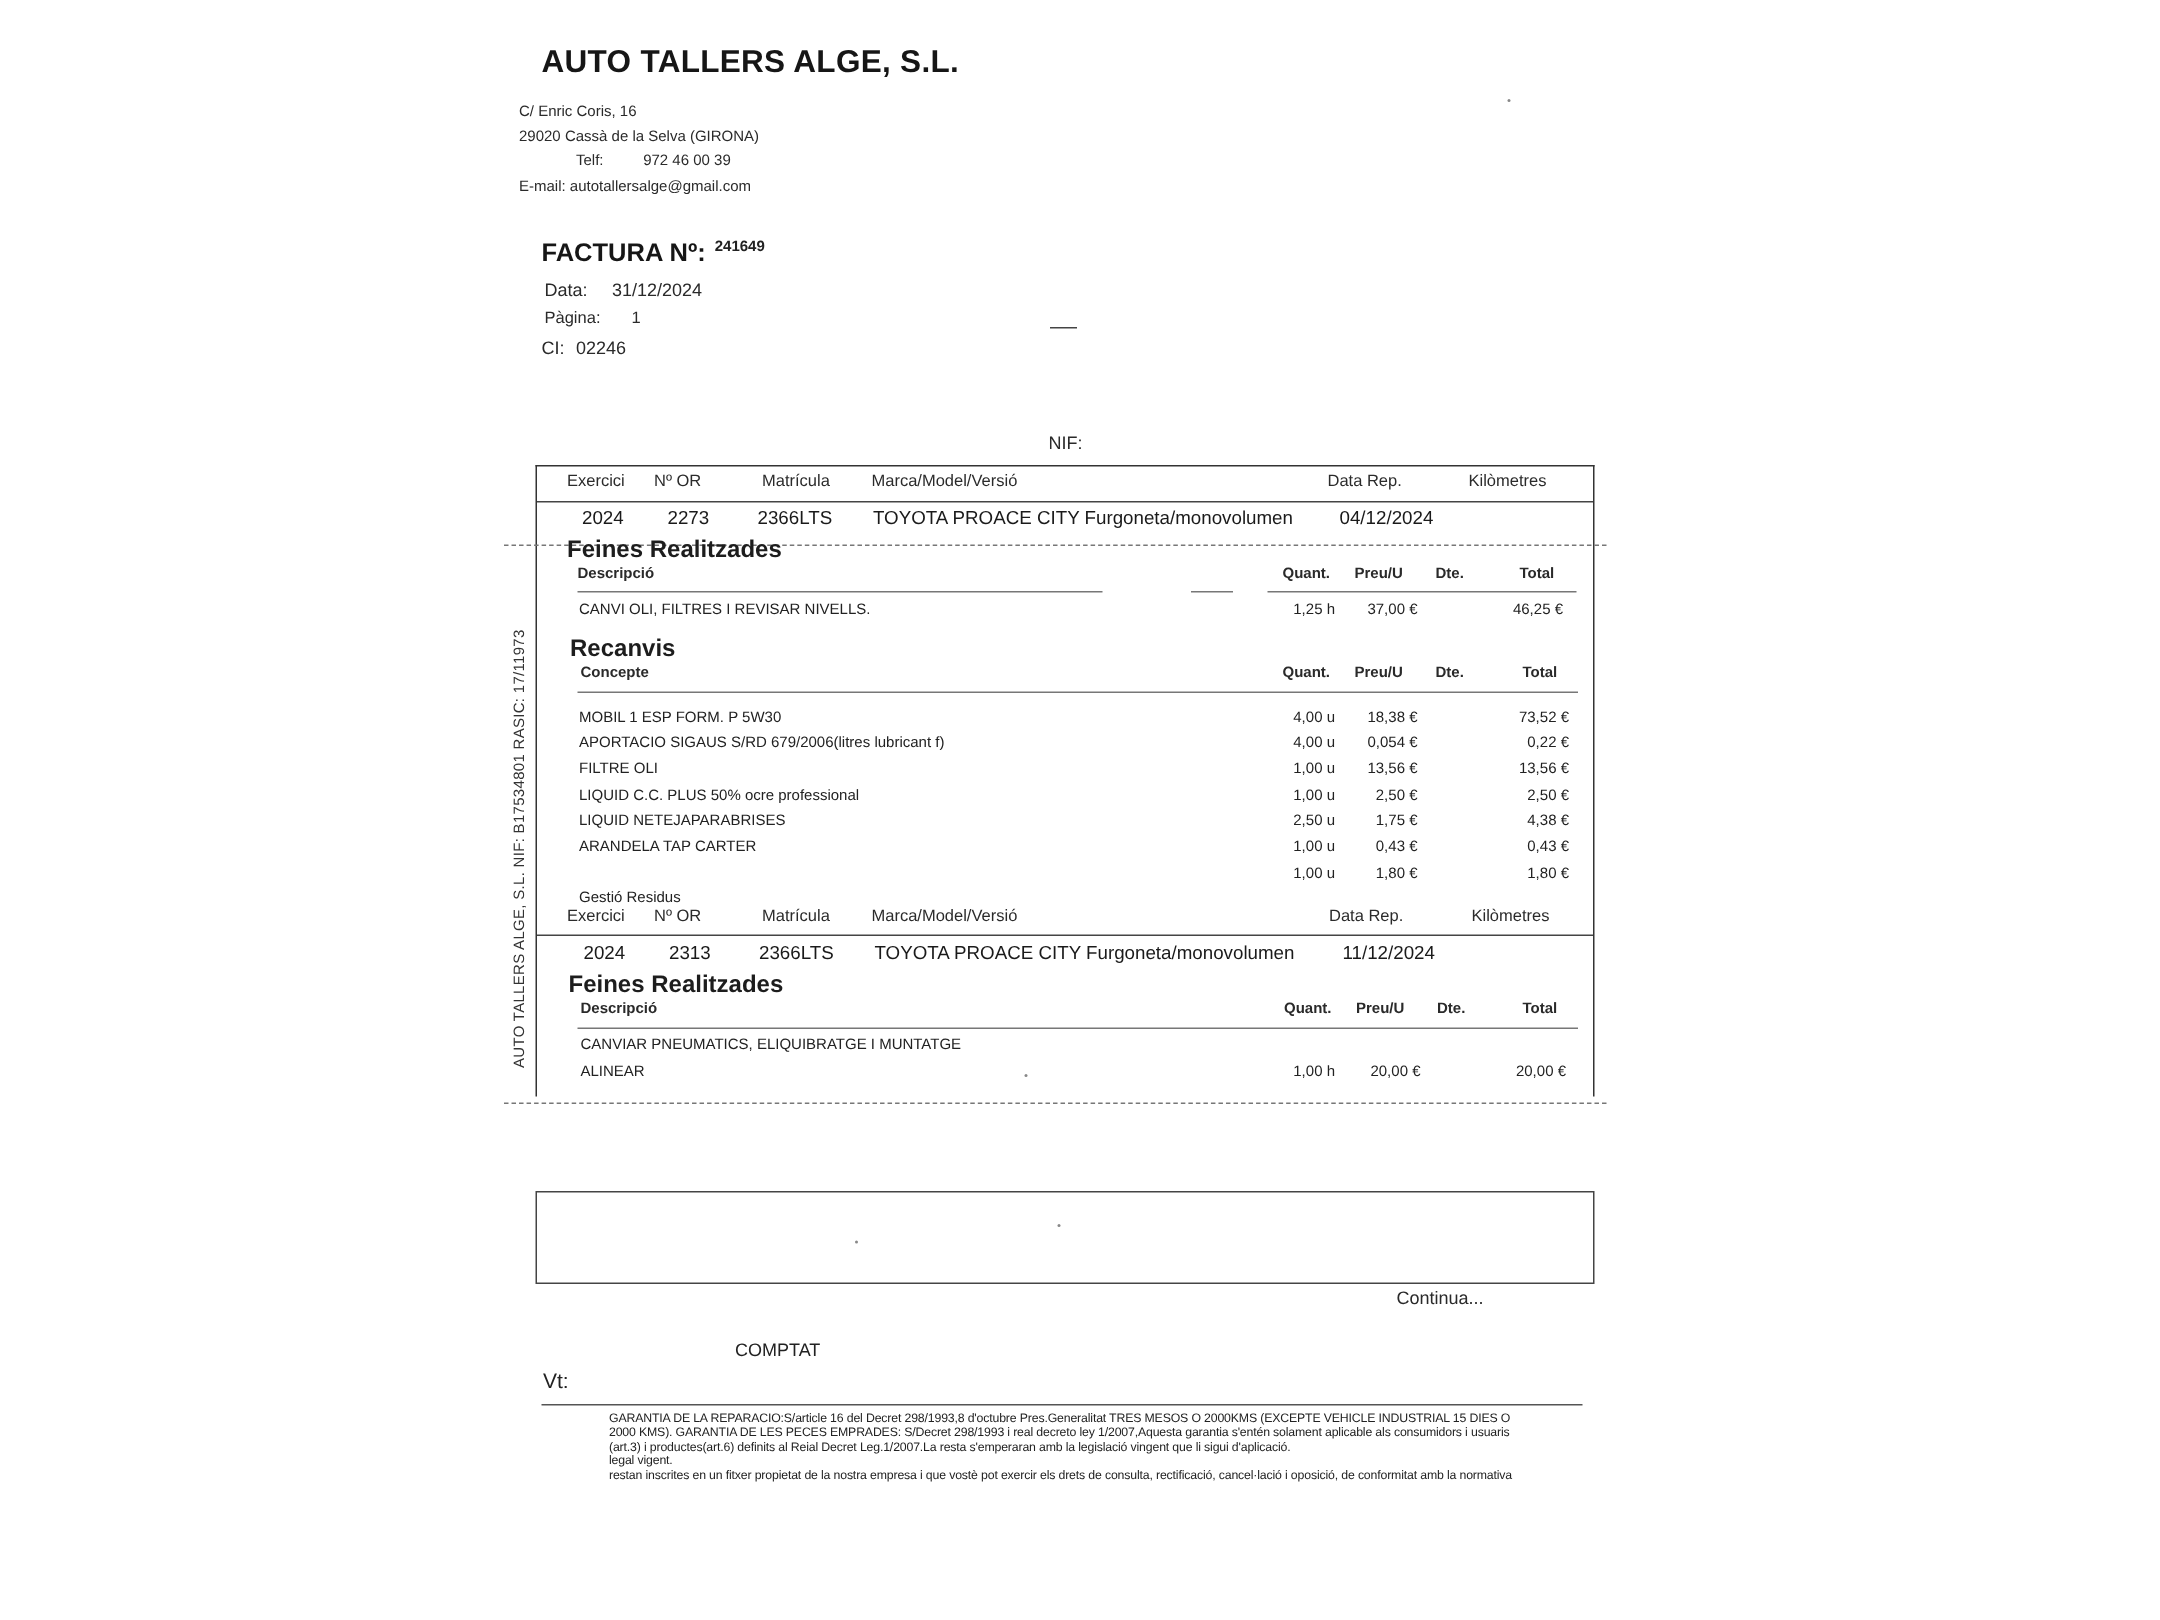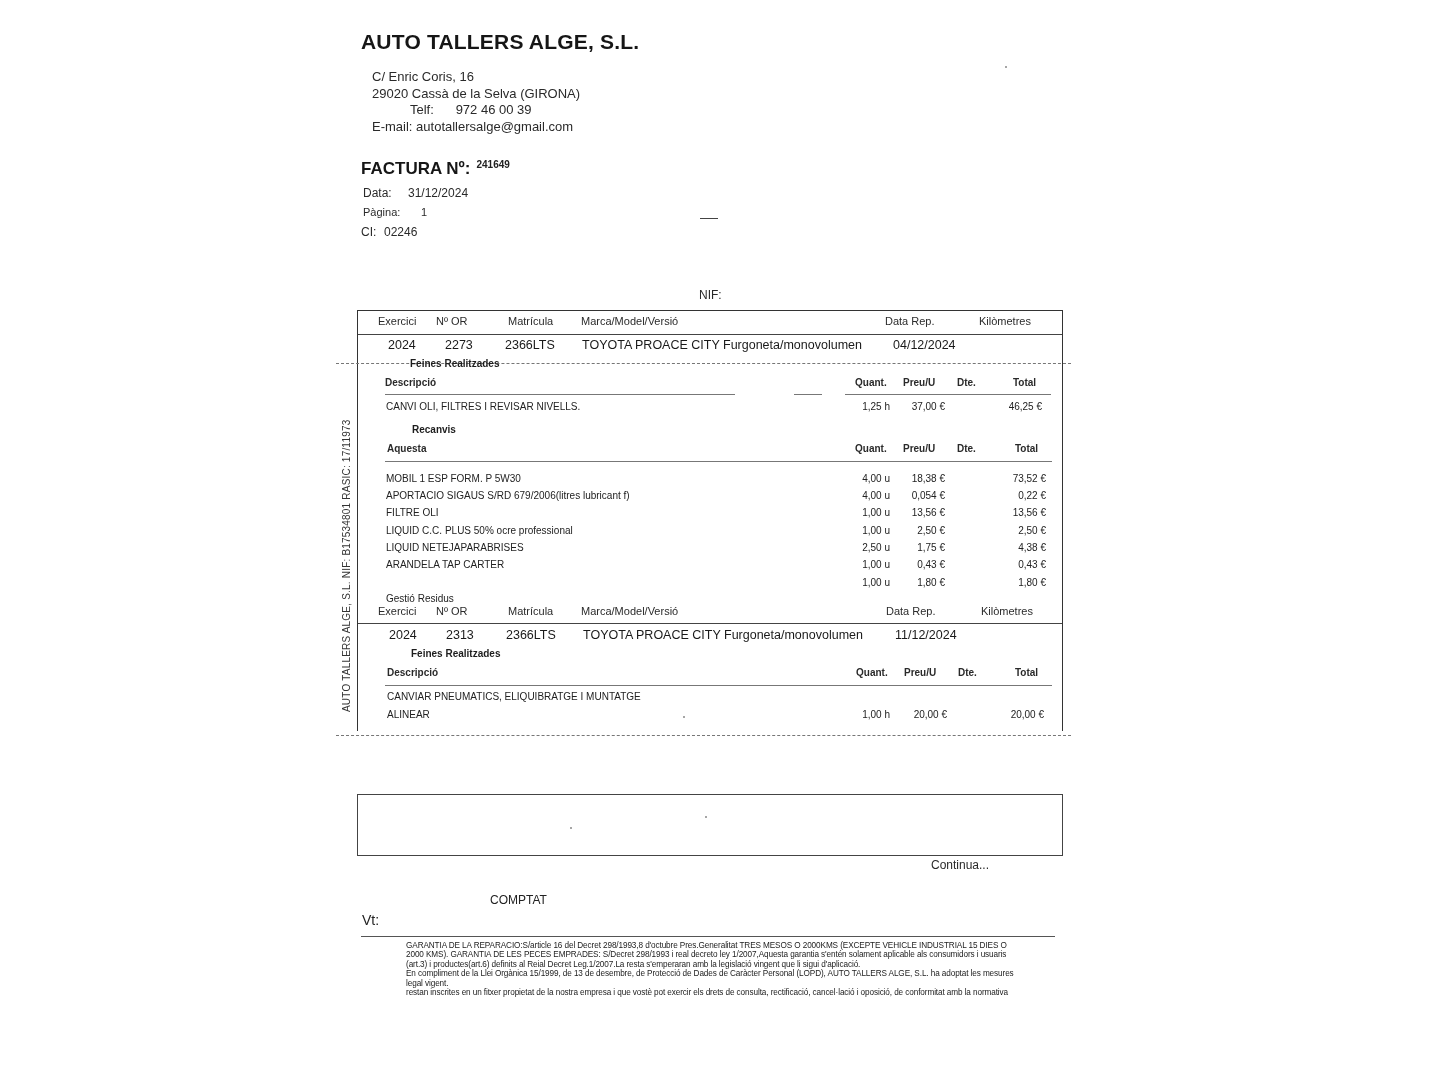--- a/index.html
+++ b/index.html
@@ -1,35 +1,35 @@
 <!DOCTYPE html>
 <html><head>
 <meta charset="utf-8">
 <style>
   html, body { margin: 0; padding: 0; background: #ffffff; }
   body { width: 1440px; height: 1080px; position: relative; overflow: hidden;
          font-family: "Liberation Sans", sans-serif; color: #1a1a1a; }
   .abs { position: absolute; }
   .company { left: 361px; top: 30px; font-size: 21px; font-weight: bold; letter-spacing: 0.2px; color: #161616; }
-  .addr { left: 372px; font-size: 13px; color: #2a2a2a; }
+  .addr { left: 346px; font-size: 10px; color: #2a2a2a; }
   .addr .lbl { display: inline-block; width: 42px; margin-left: 38px; }
   .factura { left: 361px; top: 159px; font-size: 17px; font-weight: bold; color: #161616; }
   .factura .num { margin-left: 6px; }
   .meta { left: 363px; font-size: 12px; color: #2a2a2a; }
   .meta .lbl { display: inline-block; }
   .nif { left: 699px; top: 288px; font-size: 12px; color: #2a2a2a; }
   .dash-mark { left: 700px; top: 218px; width: 18px; height: 1px; background: #444; }
 
   .frame { left: 357px; top: 310px; width: 704px; height: 420px; border-left: 1.5px solid #333; border-right: 1.5px solid #333; border-top: 1.5px solid #333; }
   .hrow { position: absolute; font-size: 11px; color: #2b2b2b; }
   .vrow { position: absolute; font-size: 12.5px; color: #1a1a1a; }
   .rule { position: absolute; height: 1.2px; background: #444; }
   .rule.light { background: #777; height: 1px; }
   .dashed { position: absolute; height: 0; border-top: 1px dashed #777; }
-  .section { position: absolute; font-size: 10px; font-weight: bold; color: #1d1d1d; margin-left: 32px; }
+  .section { position: absolute; font-size: 16px; font-weight: bold; color: #1d1d1d; }
   .colhdr { position: absolute; font-size: 10px; font-weight: bold; color: #2a2a2a; }
   .item { position: absolute; font-size: 10px; color: #222; white-space: nowrap; }
   .num { position: absolute; font-size: 10px; color: #222; text-align: right; white-space: nowrap; }
 
   .side { left: 341px; top: 712px; transform-origin: 0 0; transform: rotate(-90deg); font-size: 10px; color: #333; white-space: nowrap; letter-spacing: 0.2px; }
   .obsbox { left: 357px; top: 794px; width: 704px; height: 60px; border: 1.5px solid #444; }
   .continua { left: 931px; top: 858px; font-size: 12px; color: #2a2a2a; }
   .comptat { left: 490px; top: 893px; font-size: 12px; color: #222; }
   .vt { left: 362px; top: 912px; font-size: 14px; color: #222; }
   .vt-rule { left: 361px; top: 936px; width: 694px; height: 1px; background: #555; }
@@ -96,21 +96,21 @@
   <div class="rule light" style="left:27px;top:83px;width:350px"></div>
   <div class="rule light" style="left:436px;top:83px;width:28px"></div>
   <div class="rule light" style="left:487px;top:83px;width:206px"></div>
 
   <div class="item" style="left:28px;top:90px">CANVI OLI, FILTRES I REVISAR NIVELLS.</div>
   <div class="num" style="left:490px;width:42px;top:90px">1,25 h</div>
   <div class="num" style="left:540px;width:47px;top:90px">37,00 €</div>
   <div class="num" style="left:630px;width:54px;top:90px">46,25 €</div>
 
   <div class="section" style="left:22px;top:113px">Recanvis</div>
-  <div class="colhdr" style="left:29px;top:132px">Aquesta</div>
+  <div class="colhdr" style="left:29px;top:132px">Concepte</div>
   <div class="colhdr" style="left:497px;top:132px">Quant.</div>
   <div class="colhdr" style="left:545px;top:132px">Preu/U</div>
   <div class="colhdr" style="left:599px;top:132px">Dte.</div>
   <div class="colhdr" style="left:657px;top:132px">Total</div>
   <div class="rule light" style="left:27px;top:150px;width:667px"></div>
 
   <div class="item" style="left:28px;top:162px">MOBIL 1 ESP FORM. P 5W30</div>
   <div class="num" style="left:490px;width:42px;top:162px">4,00 u</div>
   <div class="num" style="left:540px;width:47px;top:162px">18,38 €</div>
   <div class="num" style="left:630px;width:58px;top:162px">73,52 €</div>
@@ -182,16 +182,15 @@
 
 <div class="abs continua">Continua...</div>
 <div class="abs comptat">COMPTAT</div>
 <div class="abs vt">Vt:</div>
 <div class="abs vt-rule"></div>
 
 <div class="abs legal">
   <p>GARANTIA DE LA REPARACIO:S/article 16 del Decret 298/1993,8 d'octubre Pres.Generalitat TRES MESOS O 2000KMS (EXCEPTE VEHICLE INDUSTRIAL 15 DIES O</p>
   <p>2000 KMS). GARANTIA DE LES PECES EMPRADES: S/Decret 298/1993 i real decreto ley 1/2007,Aquesta garantia s'entén solament aplicable als consumidors i usuaris</p>
   <p>(art.3) i productes(art.6) definits al Reial Decret Leg.1/2007.La resta s'emperaran amb la legislació vingent que li sigui d'aplicació.</p>
-  <p>En compliment de la Llei Orgànica 15/1999, de 13 de desembre, de Protecció de Dades de Caràcter Personal (LOPD), AUTO TALLERS ALGE, S.L. ha adoptat les mesures</p>
   <p>legal vigent.</p>
   <p>restan inscrites en un fitxer propietat de la nostra empresa i que vostè pot exercir els drets de consulta, rectificació, cancel·lació i oposició, de conformitat amb la normativa</p>
 </div>
 
 </body></html>

